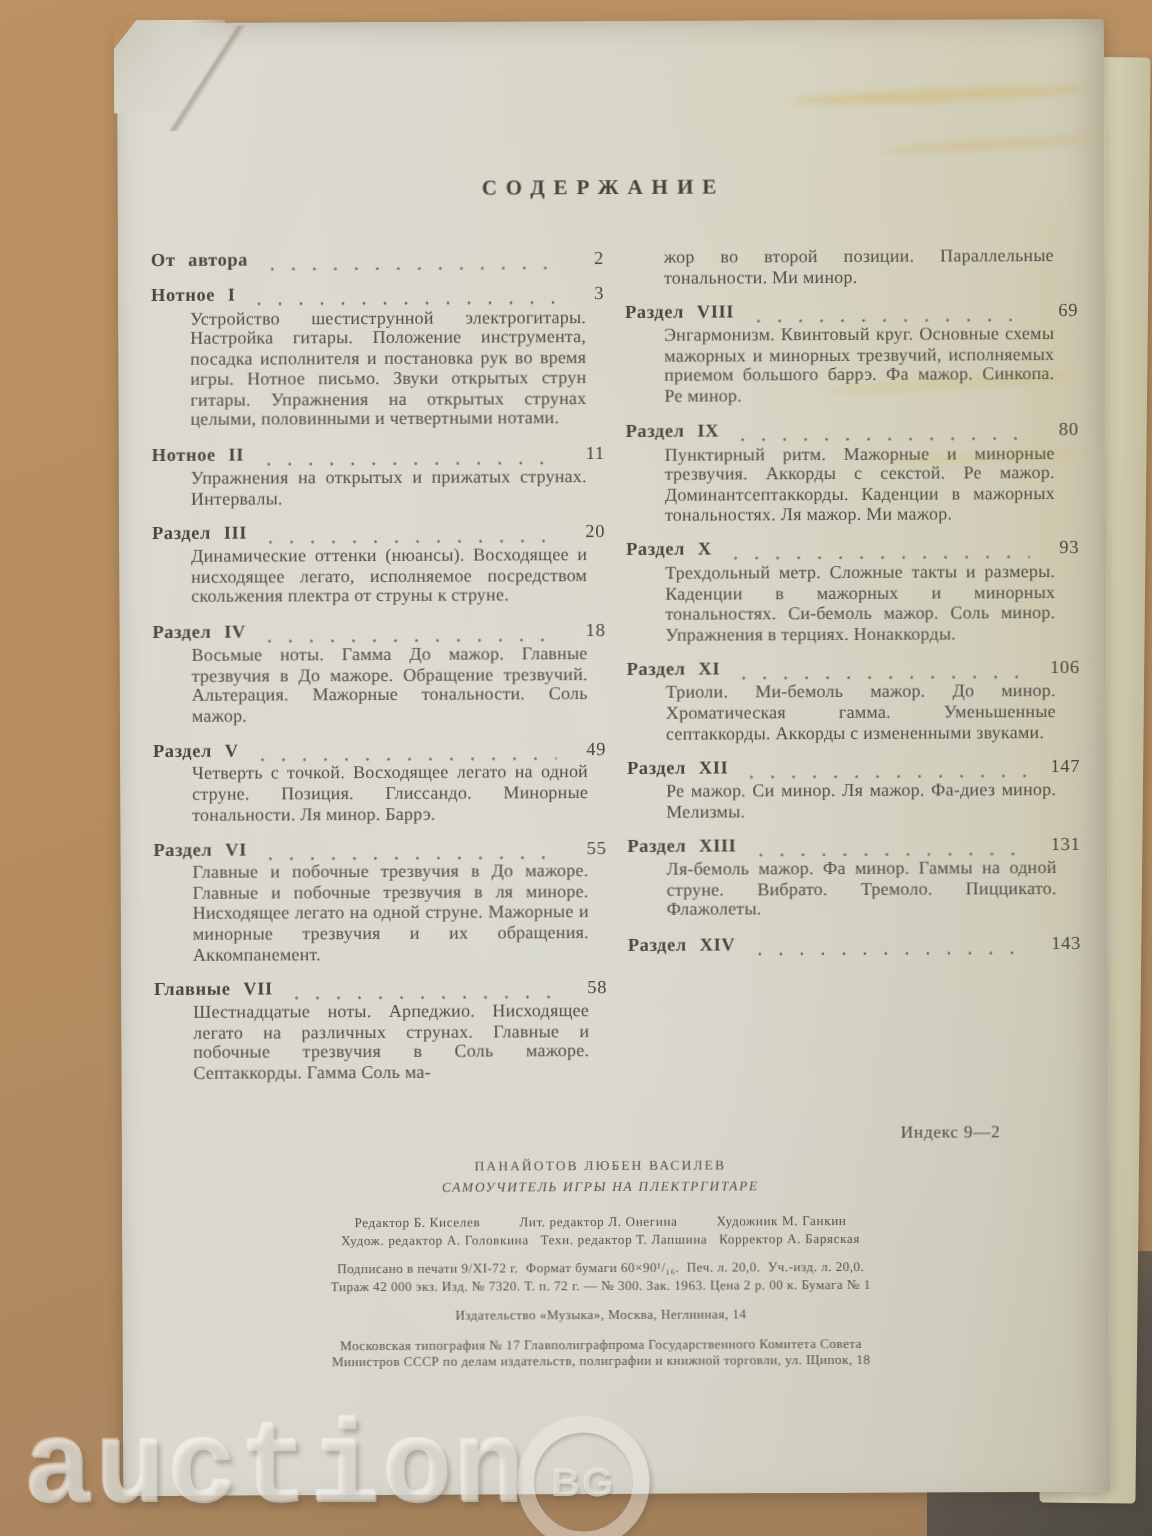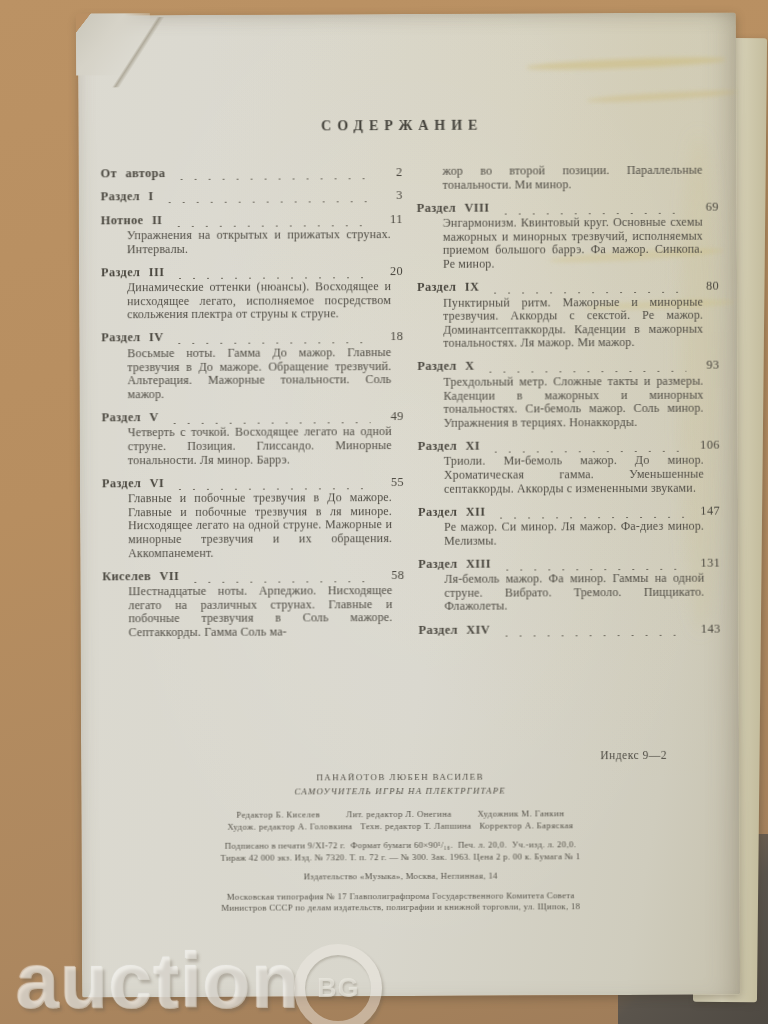--- a/index.html
+++ b/index.html
@@ -80,20 +80,21 @@
   .imprint .pline{font-size:8.8px;line-height:11.5px;white-space:pre;letter-spacing:.3px;}
   .gap8{height:8px;}
   .watermark{
     position:absolute;left:16px;top:930px;display:flex;align-items:center;
     font-family:"Liberation Sans",sans-serif;pointer-events:none;
   }
   .wm-text{
     font-size:78px;font-weight:bold;letter-spacing:1px;line-height:1;
     color:rgba(238,235,228,.50);
     text-shadow:2px 3px 3px rgba(105,95,80,.35),-1px -1px 1px rgba(255,255,255,.55);
+    font-family:Liberation Mono, monospace;
   }
   .wm-badge{
     width:66px;height:66px;border-radius:50%;
     border:11px solid rgba(238,235,228,.48);
     display:flex;align-items:center;justify-content:center;
     margin-left:-6px;margin-top:14px;
     box-shadow:2px 3px 3px rgba(105,95,80,.3),inset 1px 2px 2px rgba(105,95,80,.25);
     color:rgba(238,235,228,.62);font-size:27px;font-weight:bold;letter-spacing:1px;
     text-shadow:1px 2px 2px rgba(105,95,80,.3);
   }
@@ -116,24 +117,25 @@
   <div class="page-inner">
     <div class="page-title">СОДЕРЖАНИЕ</div>
 
     <div class="col col-left">
       <div class="toc-heading">
         <span class="lbl">От автора</span>
         <span class="leader"></span>
         <span class="pg">2</span>
       </div>
       <div class="toc-heading">
-        <span class="lbl">Раздел I</span>
+        <span class="lbl">Нотное I</span>
         <span class="leader"></span>
         <span class="pg">3</span>
       </div>
+      <p class="toc-desc">Устройство шестиструнной электрогитары. Настройка гитары. Положение инструмента, посадка исполнителя и постановка рук во время игры. Нотное письмо. Звуки открытых струн гитары. Упражнения на открытых струнах целыми, половинными и четвертными нотами.</p>
       <div class="toc-heading">
         <span class="lbl">Нотное II</span>
         <span class="leader"></span>
         <span class="pg">11</span>
       </div>
       <p class="toc-desc">Упражнения на открытых и прижатых струнах. Интервалы.</p>
       <div class="toc-heading">
         <span class="lbl">Раздел III</span>
         <span class="leader"></span>
         <span class="pg">20</span>
@@ -151,21 +153,21 @@
         <span class="pg">49</span>
       </div>
       <p class="toc-desc">Четверть с точкой. Восходящее легато на одной струне. Позиция. Глиссандо. Минорные тональности. Ля минор. Баррэ.</p>
       <div class="toc-heading">
         <span class="lbl">Раздел VI</span>
         <span class="leader"></span>
         <span class="pg">55</span>
       </div>
       <p class="toc-desc">Главные и побочные трезвучия в До мажоре. Главные и побочные трезвучия в ля миноре. Нисходящее легато на одной струне. Мажорные и минорные трезвучия и их обращения. Аккомпанемент.</p>
       <div class="toc-heading">
-        <span class="lbl">Киселев VII</span>
+        <span class="lbl">Главные VII</span>
         <span class="leader"></span>
         <span class="pg">58</span>
       </div>
       <p class="toc-desc">Шестнадцатые ноты. Арпеджио. Нисходящее легато на различных струнах. Главные и побочные трезвучия в Соль мажоре. Септаккорды. Гамма Соль ма-</p>
     </div>
 
     <div class="col col-right">
       <p class="toc-desc continuation">жор во второй позиции. Параллельные тональности. Ми минор.</p>
       <div class="toc-heading">
         <span class="lbl">Раздел VIII</span>

